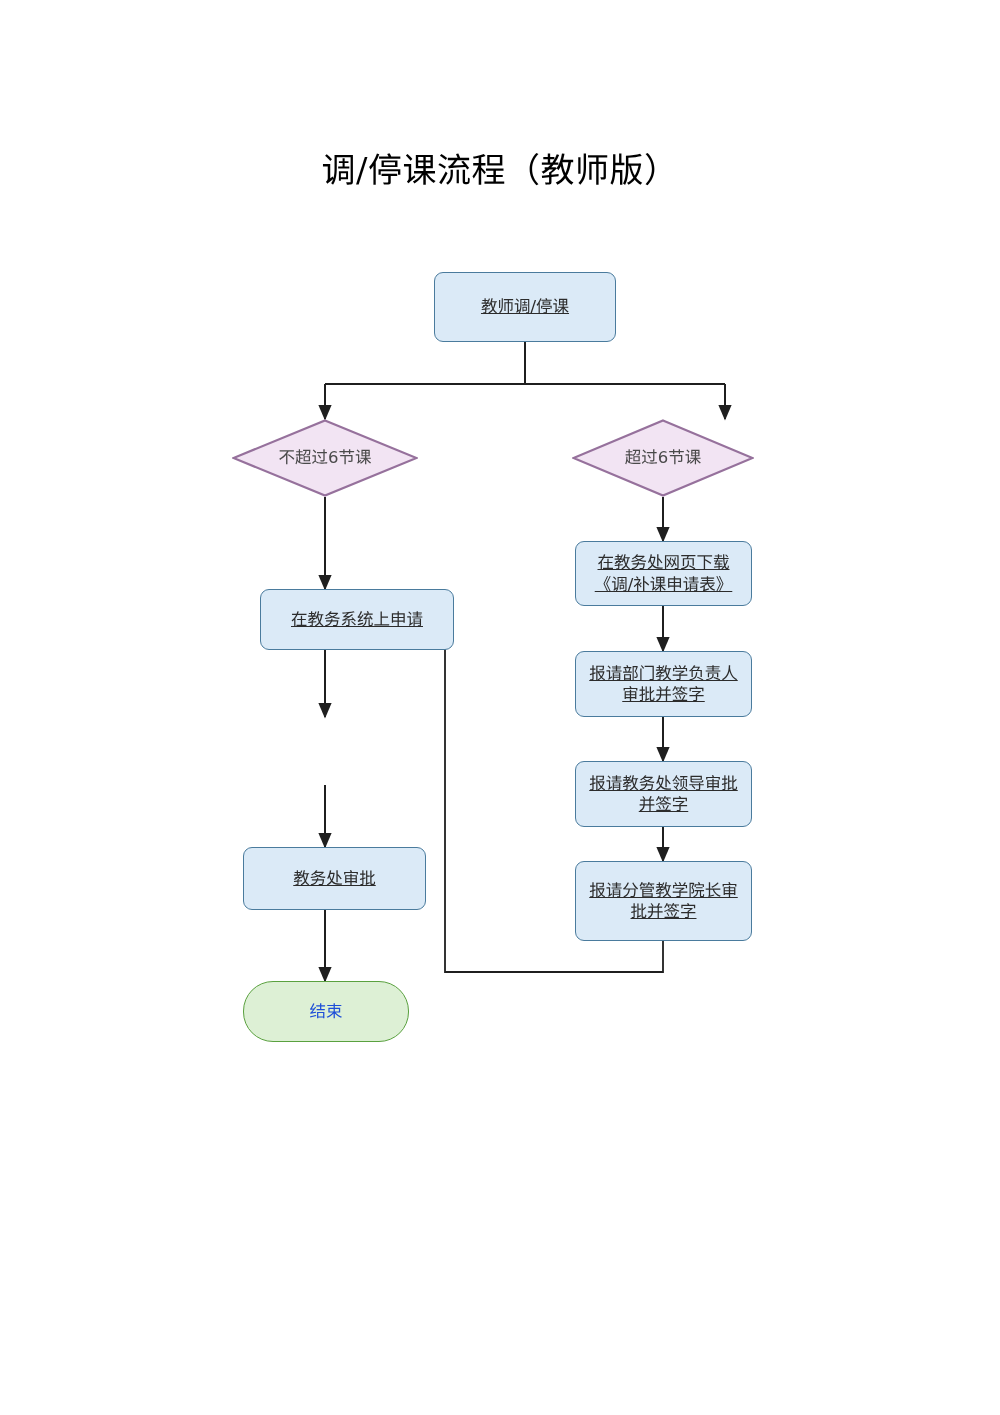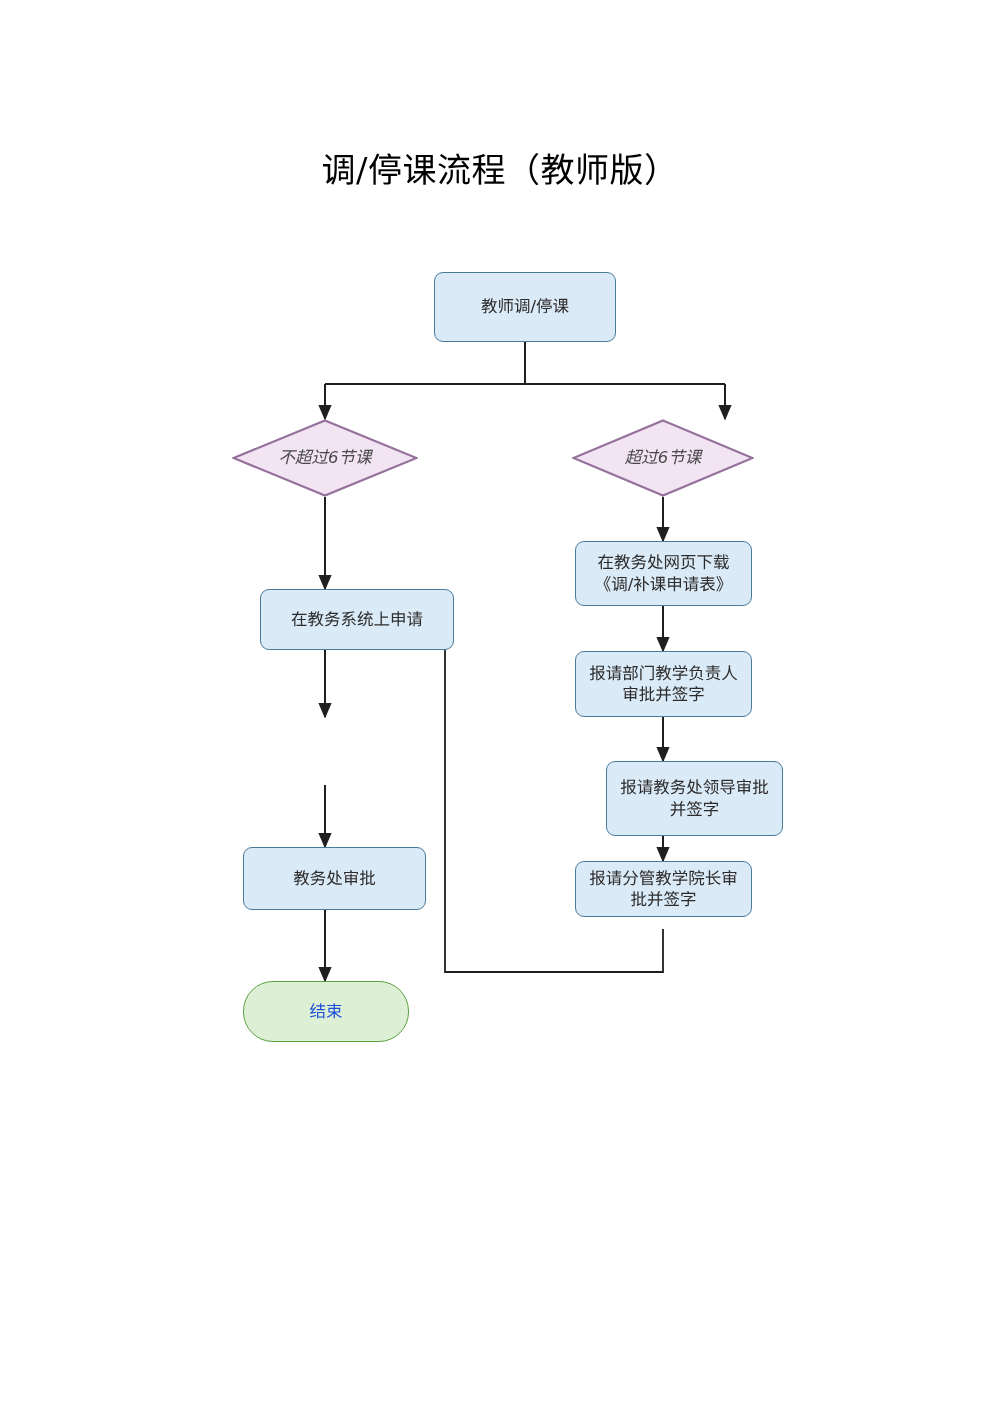--- a/index.html
+++ b/index.html
@@ -63,20 +63,21 @@
     padding: 0 6px;
     white-space: pre-line;
   }
   .node-process {
     background: #dbeaf7;
     border: 1.6px solid #4a7b9d;
     border-radius: 9px;
     color: #2c2c2c;
     font-size: 16.5px;
     box-shadow: 0 0 0 0 rgba(0,0,0,0);
+    text-decoration: underline;
   }
   .node-terminator {
     background: #ddf0d5;
     border: 1.8px solid #5aa13f;
     border-radius: 30px;
     color: #1d4ed8;
     font-size: 16.5px;
   }
   .node-decision {
     background: transparent;
@@ -87,21 +88,20 @@
   .node-decision .diamond-svg {
     position: absolute;
     left: 0;
     top: 0;
     width: 100%;
     height: 100%;
   }
   .node-decision .node-label {
     position: relative;
     z-index: 2;
-    font-style: italic;
   }
 </style>
 </head>
 <body>
 
 <div class="page">
 
   <div class="doc-title">调/停课流程（教师版）</div>
 
   <div class="diagram">
@@ -167,24 +167,24 @@
     <div class="node node-process" style="left:575px; top:541px; width:177px; height:65px;">
       <span class="node-label">在教务处网页下载
 《调/补课申请表》</span>
     </div>
 
     <div class="node node-process" style="left:575px; top:651px; width:177px; height:66px;">
       <span class="node-label">报请部门教学负责人
 审批并签字</span>
     </div>
 
-    <div class="node node-process" style="left:606px; top:761px; width:177px; height:75px;">
+    <div class="node node-process" style="left:575px; top:761px; width:177px; height:66px;">
       <span class="node-label">报请教务处领导审批
 并签字</span>
     </div>
 
-    <div class="node node-process" style="left:575px; top:861px; width:177px; height:56px;">
+    <div class="node node-process" style="left:575px; top:861px; width:177px; height:80px;">
       <span class="node-label">报请分管教学院长审
 批并签字</span>
     </div>
 
   </div>
 </div>
 
 </body></html>

